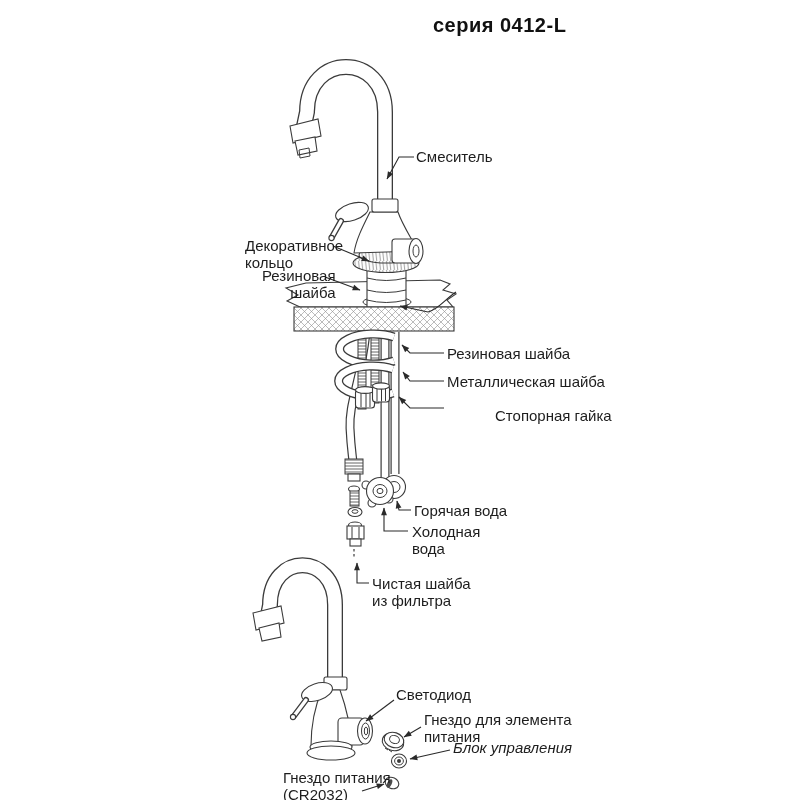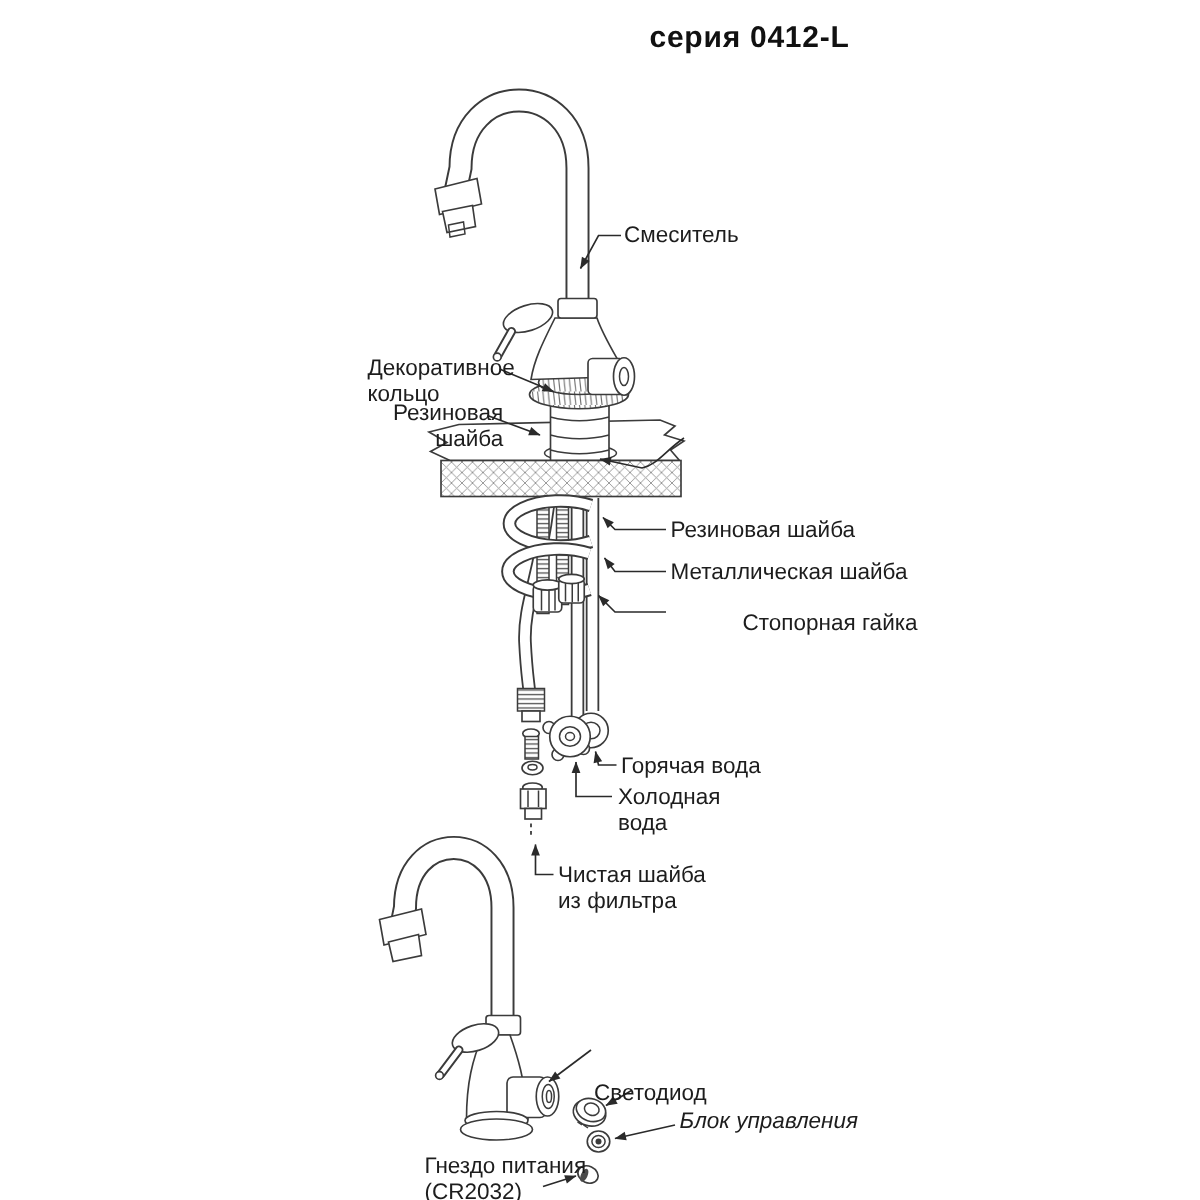--- a/index.html
+++ b/index.html
@@ -199,18 +199,20 @@
   <div class="lbl" style="left:262px;top:268px;text-align:right;">Резиновая
 шайба</div>
   <div class="lbl" style="left:447px;top:346px;">Резиновая шайба</div>
   <div class="lbl" style="left:447px;top:374px;">Металлическая шайба</div>
   <div class="lbl" style="left:447px;top:408px;margin-left:48px;">Стопорная гайка</div>
   <div class="lbl" style="left:414px;top:503px;">Горячая вода</div>
   <div class="lbl" style="left:396px;top:524px;margin-left:16px;">Холодная
 вода</div>
   <div class="lbl" style="left:372px;top:576px;">Чистая шайба
 из фильтра</div>
-  <div class="lbl" style="left:396px;top:687px;margin-top:34px;">Светодиод</div>
+  <div class="lbl" style="left:396px;top:687px;">Светодиод</div>
+  <div class="lbl" style="left:424px;top:712px;">Гнездо для элемента
+питания</div>
   <div class="lbl" style="left:453px;top:740px;font-style:italic;">Блок управления</div>
   <div class="lbl" style="left:283px;top:770px;">Гнездо питания
 (CR2032)</div>
 
 </div>
 
 </body></html>

